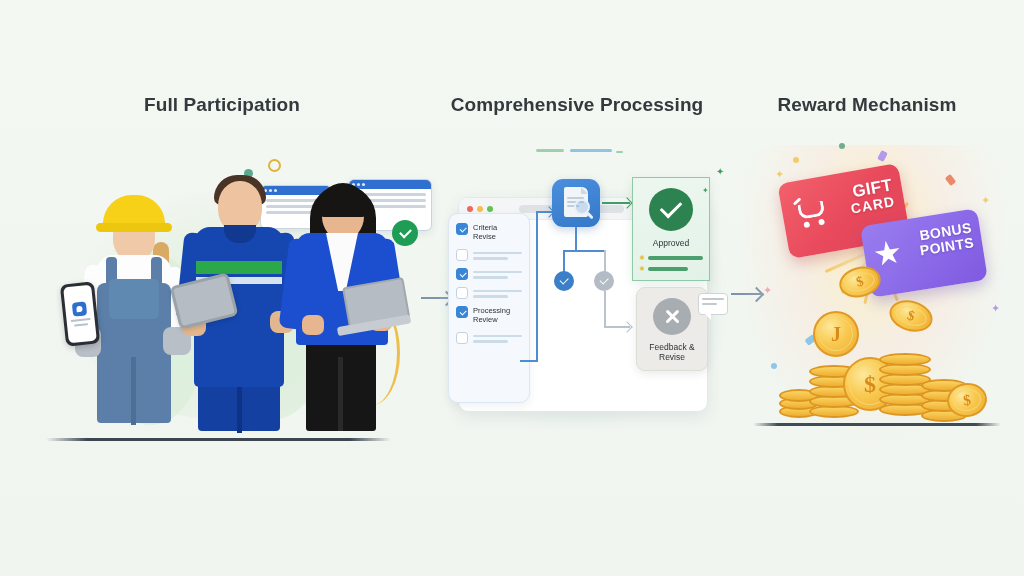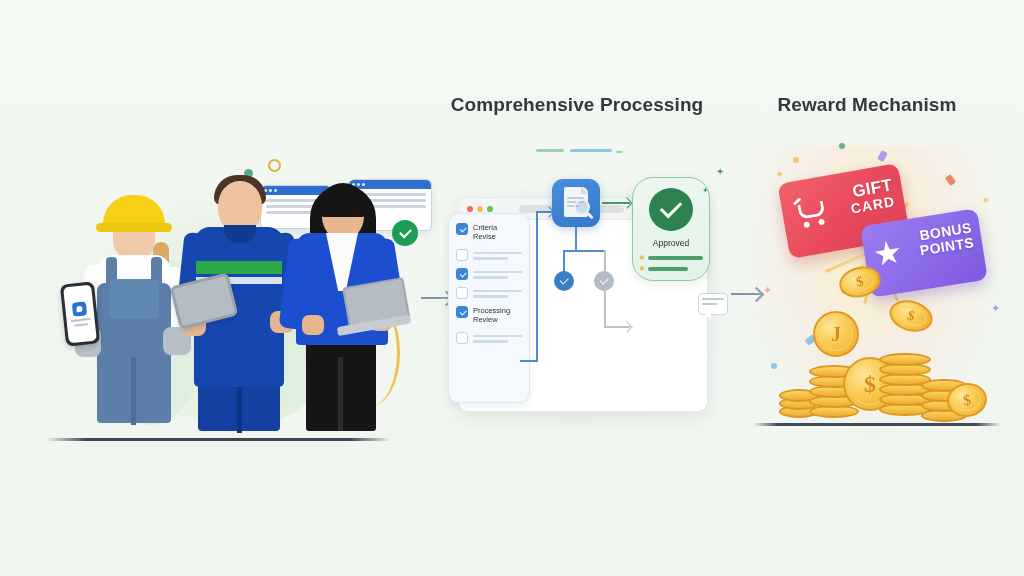--- a/index.html
+++ b/index.html
@@ -338,21 +338,21 @@
     display:flex; align-items:center; justify-content:center;
   }
   .mini-node::after {
     content:""; width:7px; height:3.5px; border-left:1.8px solid #fff; border-bottom:1.8px solid #fff;
     transform:rotate(-45deg) translate(1px,-1px);
   }
   .mini-blue { background:#3a7fc8; left:114px; top:136px; }
   .mini-grey { background:#b3bcc4; left:154px; top:136px; }
 
   .result-card {
-    position:absolute; border-radius:21px; padding:8px 6px;
+    position:absolute; border-radius:0; padding:8px 6px;
     display:flex; flex-direction:column; align-items:center;
   }
   .rc-approved {
     left:192px; top:42px; width:78px; height:104px;
     background:linear-gradient(170deg,#ecf7ef 0%,#e3f2e8 100%);
     border:1.3px solid #8fc9a5; box-shadow:0 3px 10px rgba(50,130,80,.13);
   }
   .rc-circle {
     width:44px; height:44px; border-radius:50%; background:#2d8350;
     display:flex; align-items:center; justify-content:center; margin-top:2px;
@@ -491,20 +491,21 @@
   .cf-sq { width:7px; height:10px; border-radius:2px; }
   .cf-dot { width:6px; height:6px; border-radius:50%; }
   .cf-star { font-size:11px; line-height:1; }
 </style>
 </head>
 <body>
 
 <div class="stage">
 
   <div class="titles">
+    <div class="title t1">Full Participation</div>
     <div class="title t3">Reward Mechanism</div>
     <div class="title t2">Comprehensive Processing</div>
   </div>
 
   <div class="arrow arrow-1"></div>
   <div class="arrow arrow-2"></div>
 
   <div class="panel p1">
     <div class="p1-bg"></div>
     <div class="blob blob-a"></div>
@@ -699,20 +700,24 @@
         </div>
         <div class="b">
           <span class="st">✹</span>
           <span class="fill"></span>
         </div>
       </div>
     </div>
     <div class="spark sp1">✦</div>
     <div class="spark sp2">✦</div>
 
+    <div class="result-card rc-feedback">
+      <div class="rc-xcircle"></div>
+      <div class="rc-label" style="text-align:center;">Feedback &amp; Revise</div>
+    </div>
     <div class="bubble">
         <span></span>
         <span></span>
       </div>
   </div>
 
   <div class="panel p3">
     <div class="p3-glow"></div>
 
     <div class="burst">

